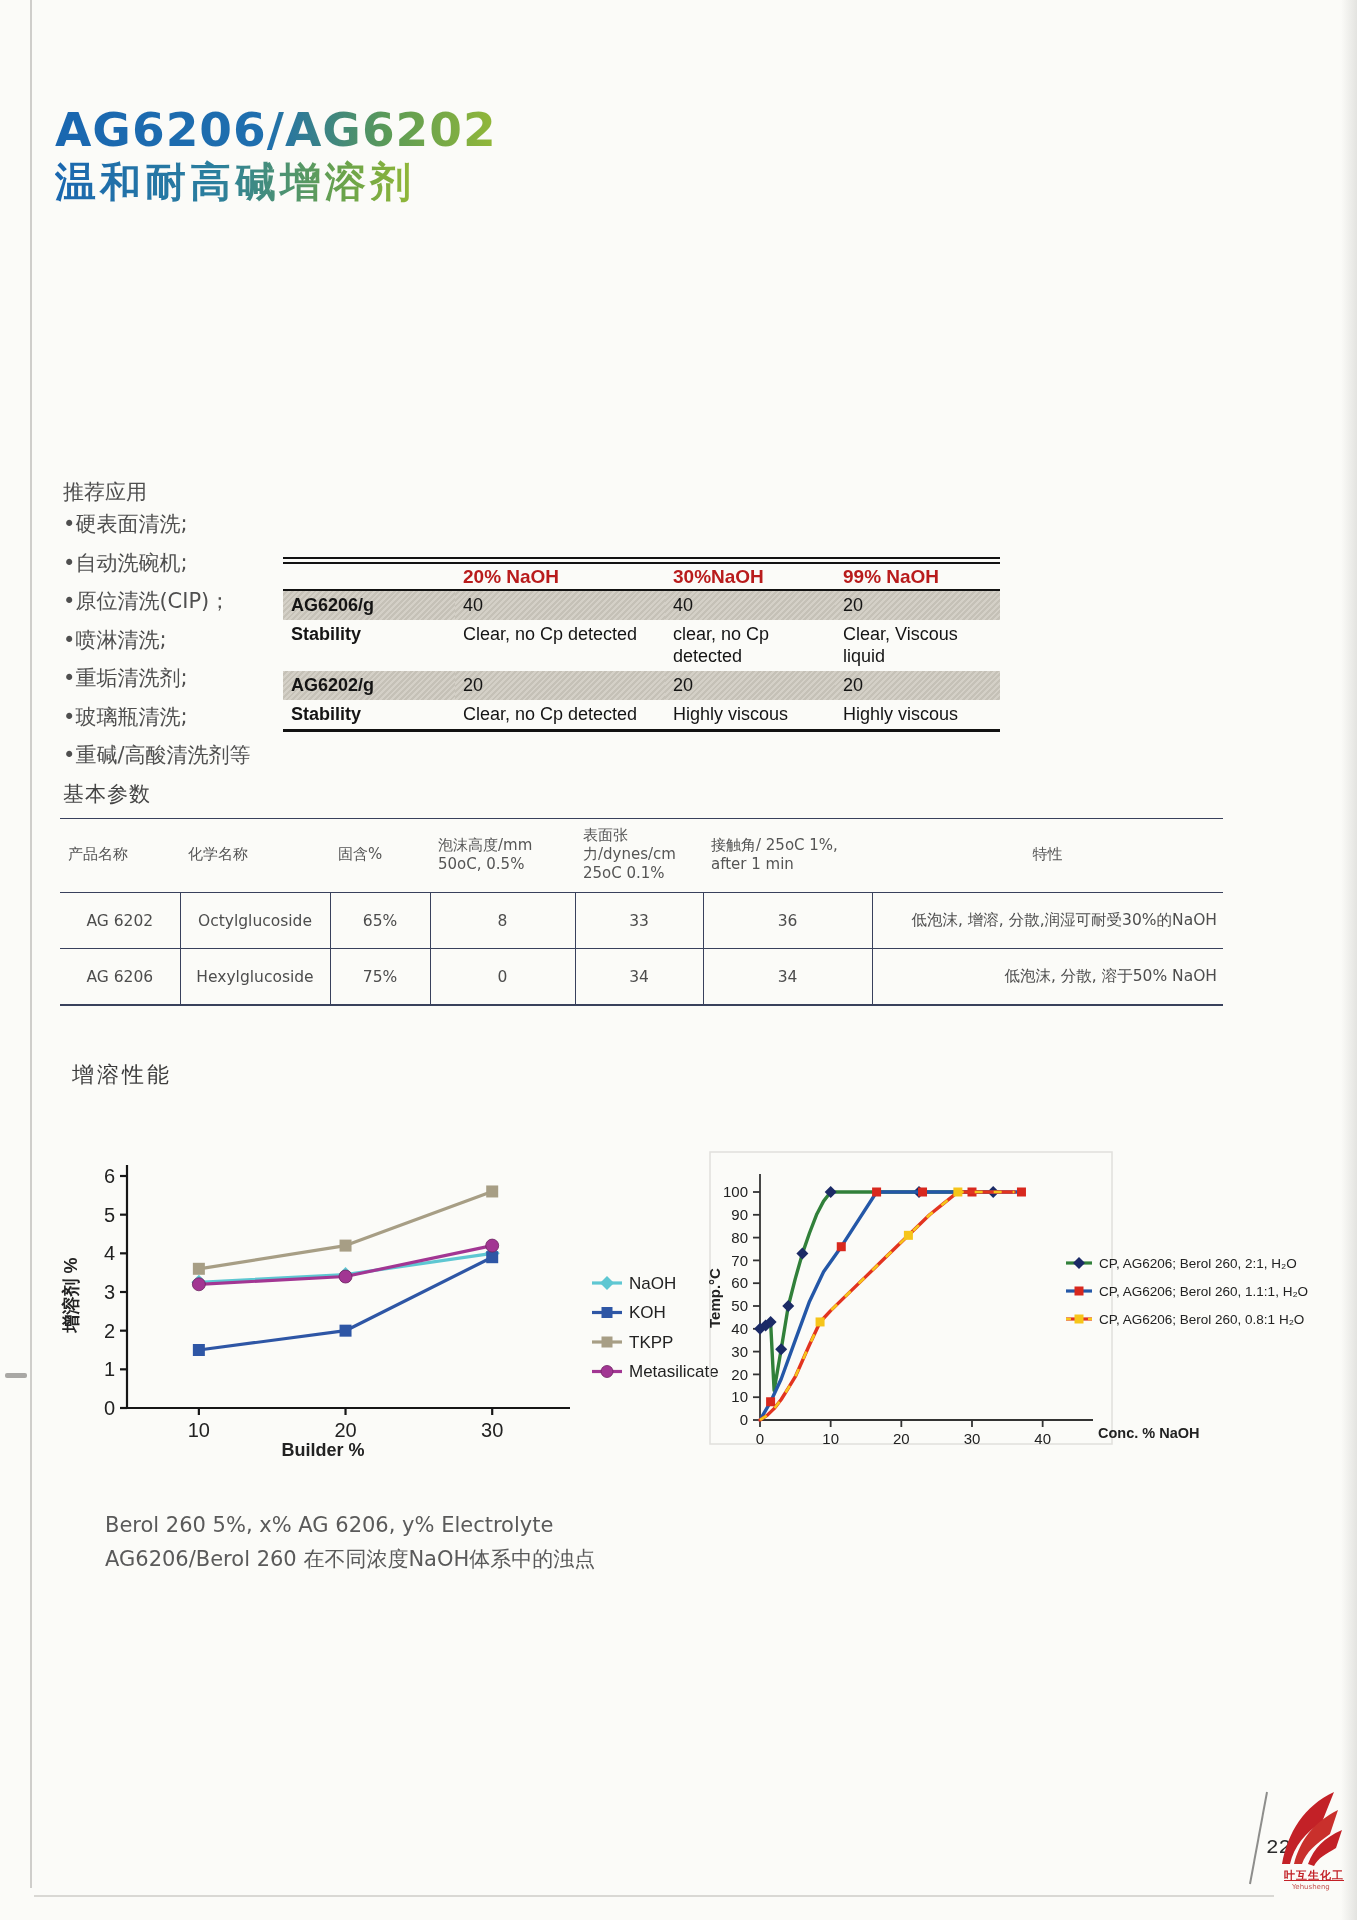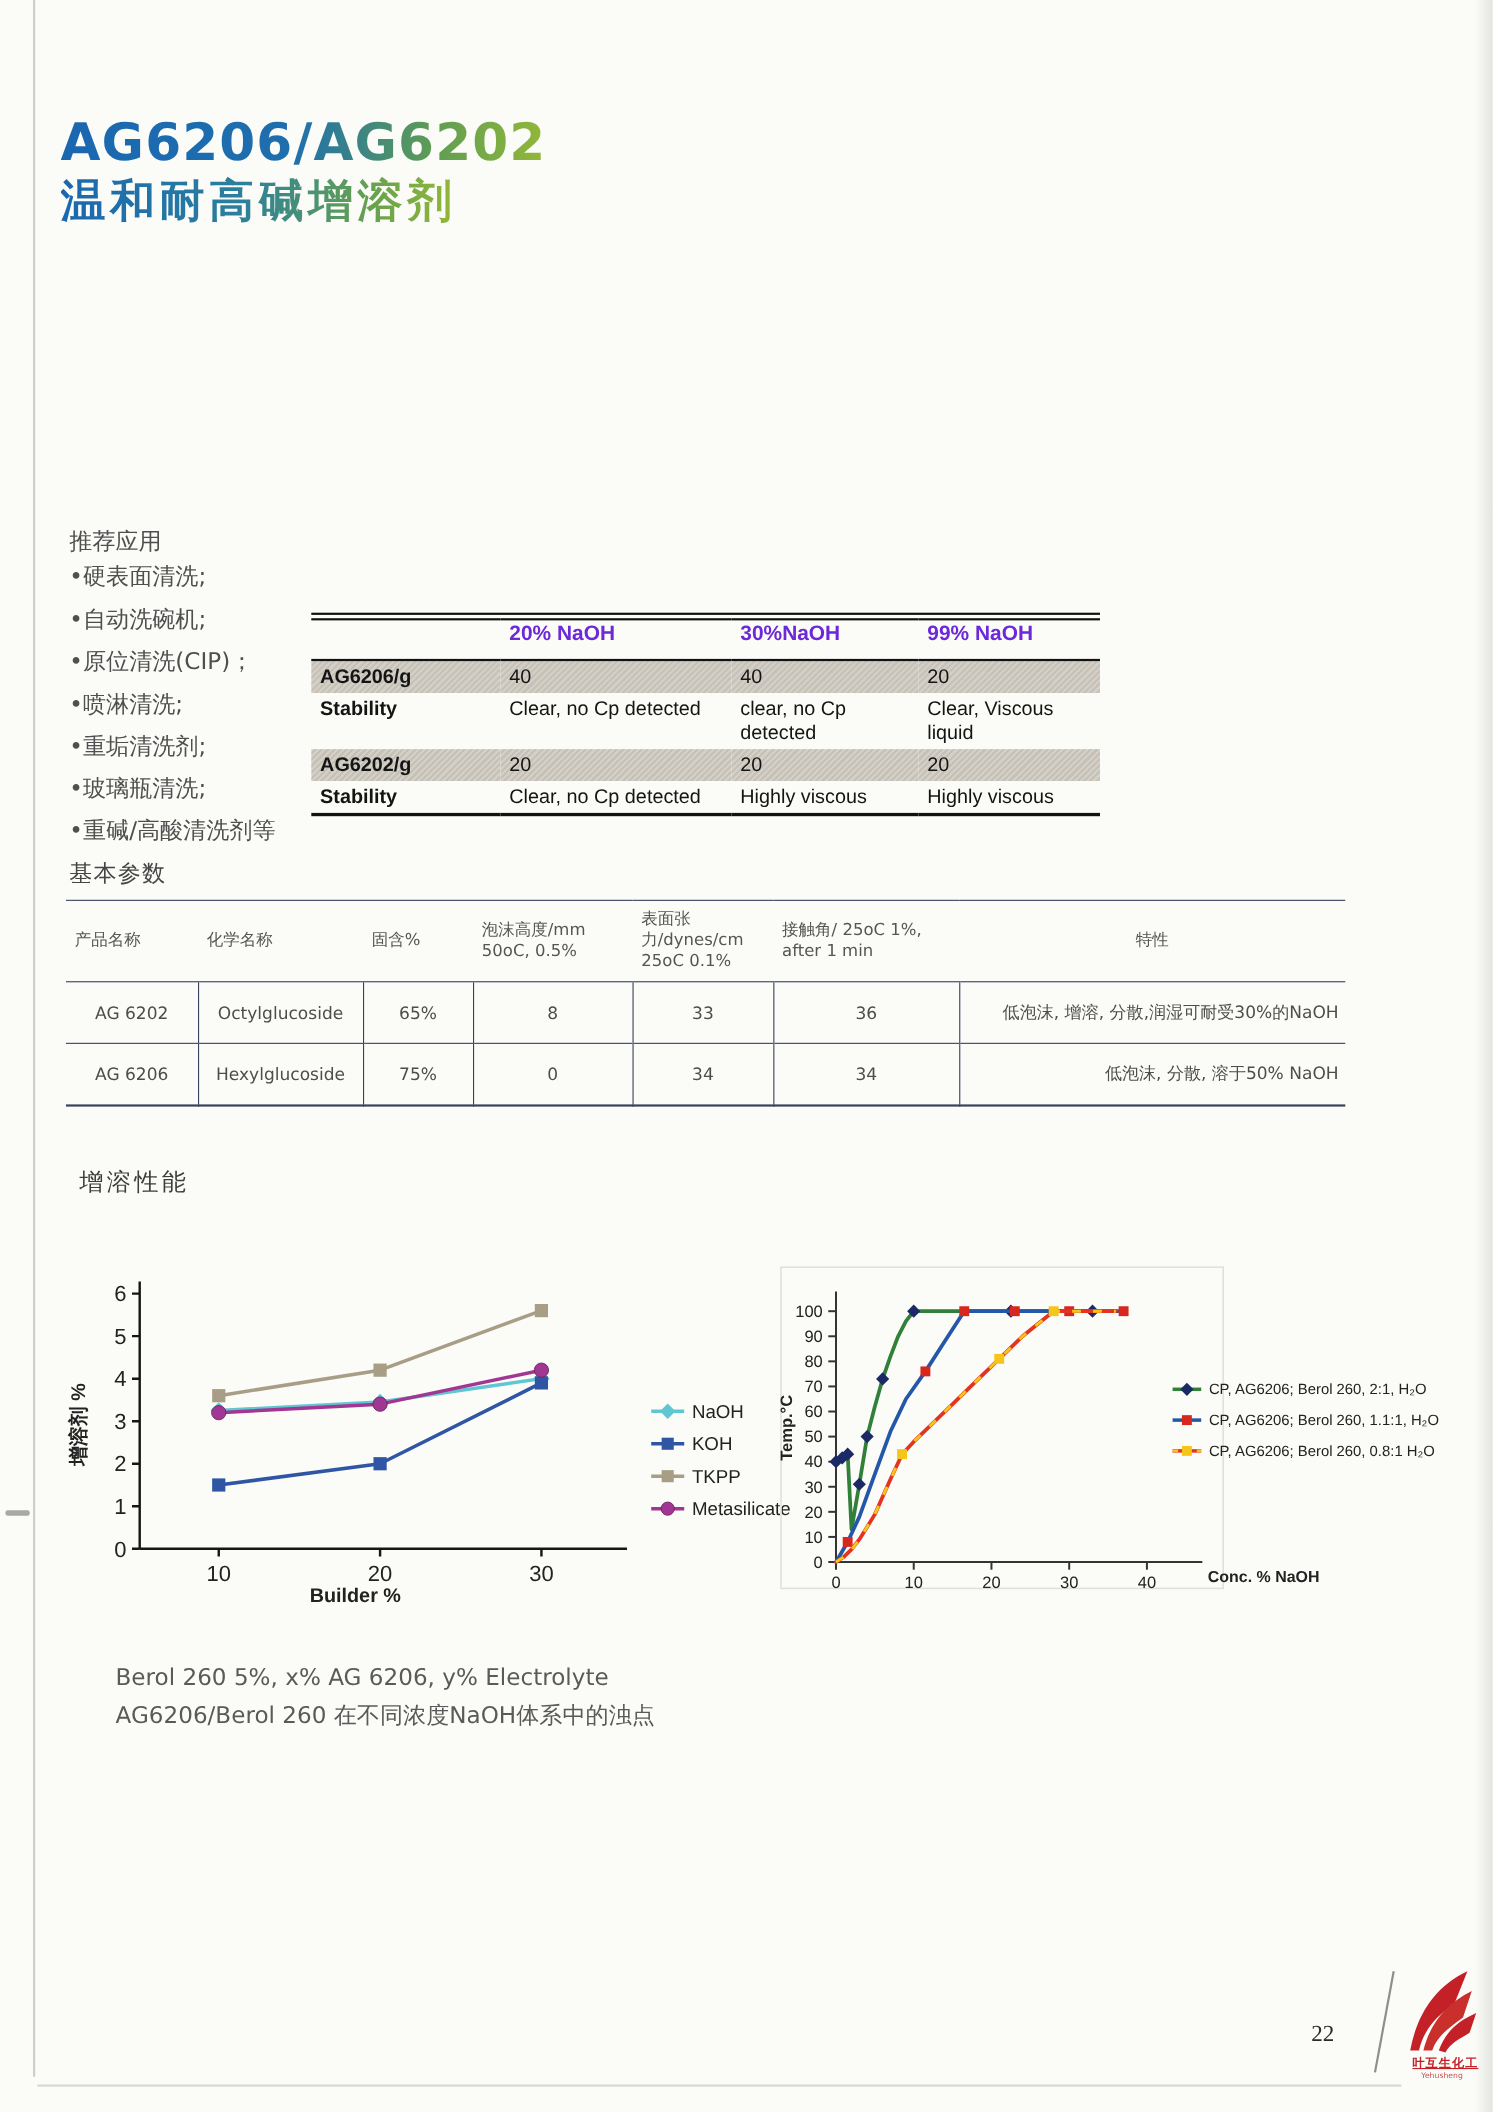--- a/index.html
+++ b/index.html
@@ -20,38 +20,38 @@
     -webkit-background-clip:text;background-clip:text;color:transparent;}
   
   .intro{left:52px;top:296px;width:1268px;font-size:21px;line-height:39px;color:#4b4b4b;text-align:justify;text-indent:10px;}
   
   .apps-h{left:63px;top:478px;font-size:21px;color:#4f4f4f;}
   .apps{left:63px;top:505px;font-size:21px;color:#4f4f4f;line-height:38.5px;}
   
   .stab-wrap{left:283px;top:557px;width:717px;border-top:2px solid #121212;padding-top:3px;font-family:"Liberation Sans",sans-serif;}
   table{border-collapse:collapse;}
   .stab{width:717px;border-top:2px solid #121212;border-bottom:3px solid #121212;table-layout:fixed;}
-  .stab th{font-size:19px;color:#6d28d9;text-align:left;padding:2px 8px 11px;border-bottom:2.5px solid #121212;font-weight:bold;}
+  .stab th{font-size:19px;color:#b91c1c;text-align:left;padding:2px 8px 1px;border-bottom:2.5px solid #121212;font-weight:bold;}
   .stab td{font-size:18px;color:#141414;padding:3px 8px 4px;vertical-align:top;line-height:22px;}
   .stab .lab{font-weight:bold;}
   .stab tr.shaded td{background:repeating-linear-gradient(135deg,#d4d0c7 0,#d4d0c7 2px,#c5c1b7 2px,#c5c1b7 4px);}
   
   .params-h{left:63px;top:780px;font-size:21px;color:#454545;letter-spacing:1px;}
   .params{left:60px;top:818px;width:1163px;table-layout:fixed;border-top:1.5px solid #39415c;border-bottom:2px solid #39415c;}
   .params th{font-size:15px;color:#555;font-weight:normal;text-align:left;padding:7px 8px 9px;border-bottom:1.5px solid #39415c;white-space:pre-line;vertical-align:middle;line-height:19px;}
   .params th:last-child{text-align:center;}
   .params td{font-size:15.5px;color:#4d4d4d;text-align:center;padding:17px 6px;border-left:1.4px solid #39415c;}
   .params td:first-child{border-left:none;}
   .params tr+tr td{border-top:1.4px solid #39415c;}
   .params td:last-child{text-align:right;padding-left:25px;}
   
   .perf-h{left:72px;top:1060px;font-size:22px;color:#3d3d3d;letter-spacing:3px;}
   .caption{left:105px;top:1508px;font-size:21px;color:#5a5a5a;line-height:34px;}
   
-  .pagenum{left:1192px;top:1836px;font-size:21px;color:#2b2b2b;font-family:Liberation Serif, serif;}
+  .pagenum{left:1266px;top:1836px;font-size:21px;color:#2b2b2b;font-family:Liberation Mono, monospace;}
   .logo-cn{left:1284px;top:1868px;font-size:11px;color:#c32127;font-weight:bold;letter-spacing:1px;text-decoration:underline;}
   .logo-en{left:1292px;top:1883px;font-size:7px;color:#c5524f;}
   svg text{font-family:"Liberation Sans","DejaVu Sans",sans-serif;}
 </style>
 </head>
 <body>
 
 <div class="page">
 
   <div class="abs edge-left"></div>

